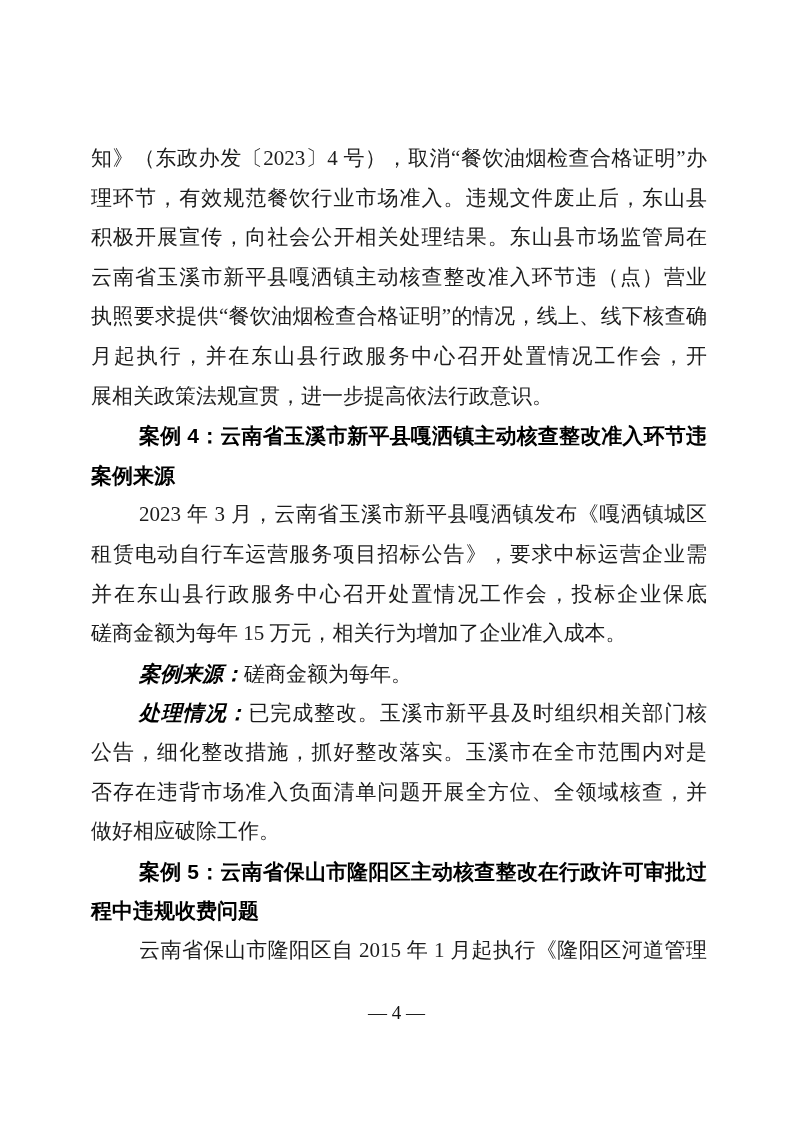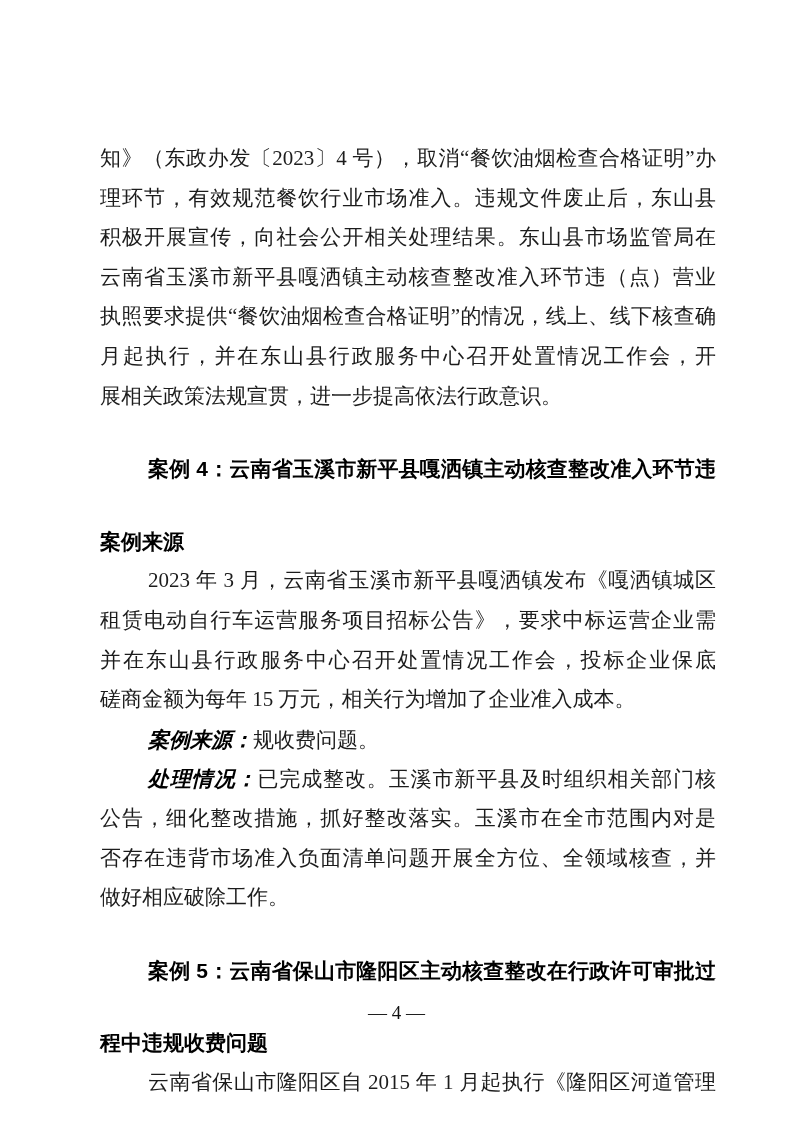--- a/index.html
+++ b/index.html
@@ -11,42 +11,41 @@
     position: relative;
     width: 793px;
     height: 1122px;
     background: #ffffff;
     overflow: hidden;
     font-family: "Liberation Serif", "DejaVu Serif", serif;
     color: #1c1c1c;
   }
   .content {
     position: absolute;
-    left: 100px;
+    left: 91px;
     top: 139px;
     width: 616px;
     font-size: 21px;
   }
   .block { margin: 0; }
   .ln {
     height: 39.6px;
     line-height: 39.6px;
     white-space: normal;
   }
   .just {
     text-align: justify;
     text-align-last: justify;
     text-justify: inter-character;
   }
   .indent { padding-left: 48px; }
   .heading .ln {
     font-family: "Liberation Sans", "DejaVu Sans", sans-serif;
     font-weight: 700;
     color: #000000;
-    margin-top: 33px;
   }
   .bold {
     font-family: "Liberation Sans", "DejaVu Sans", sans-serif;
     font-weight: 700;
     color: #000000;
     font-style: italic;
   }
   .footer {
     position: absolute;
     left: 0;
@@ -75,21 +74,21 @@
         <div class="ln just indent"><span>案例 4：云南省玉溪市新平县嘎洒镇主动核查整改准入环节违</span></div>
         <div class="ln"><span>案例来源</span></div>
       </div>
       <div class="block body">
         <div class="ln just indent"><span>2023 年 3 月，云南省玉溪市新平县嘎洒镇发布《嘎洒镇城区</span></div>
         <div class="ln just"><span>租赁电动自行车运营服务项目招标公告》，要求中标运营企业需</span></div>
         <div class="ln just"><span>并在东山县行政服务中心召开处置情况工作会，投标企业保底</span></div>
         <div class="ln"><span>磋商金额为每年 15 万元，相关行为增加了企业准入成本。</span></div>
       </div>
       <div class="block body">
-        <div class="ln indent"><span class="bold">案例来源：</span><span>规收费问题。</span></div>
+        <div class="ln indent"><span class="bold">案例来源：</span><span>磋商金额为每年。</span></div>
       </div>
       <div class="block body">
         <div class="ln just indent"><span class="bold">处理情况：</span><span>已完成整改。玉溪市新平县及时组织相关部门核</span></div>
         <div class="ln just"><span>公告，细化整改措施，抓好整改落实。玉溪市在全市范围内对是</span></div>
         <div class="ln just"><span>否存在违背市场准入负面清单问题开展全方位、全领域核查，并</span></div>
         <div class="ln"><span>做好相应破除工作。</span></div>
       </div>
       <div class="block heading">
         <div class="ln just indent"><span>案例 5：云南省保山市隆阳区主动核查整改在行政许可审批过</span></div>
         <div class="ln"><span>程中违规收费问题</span></div>

